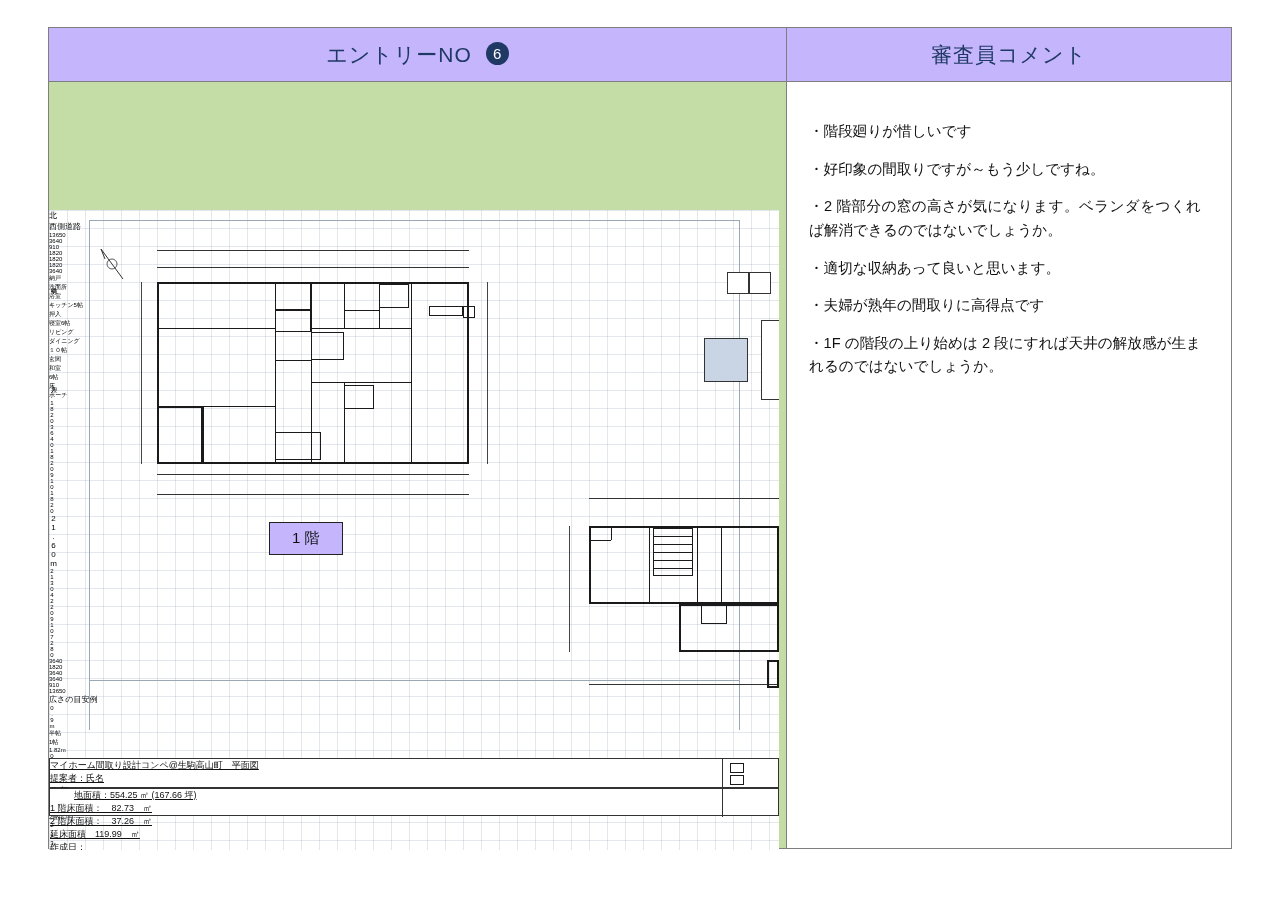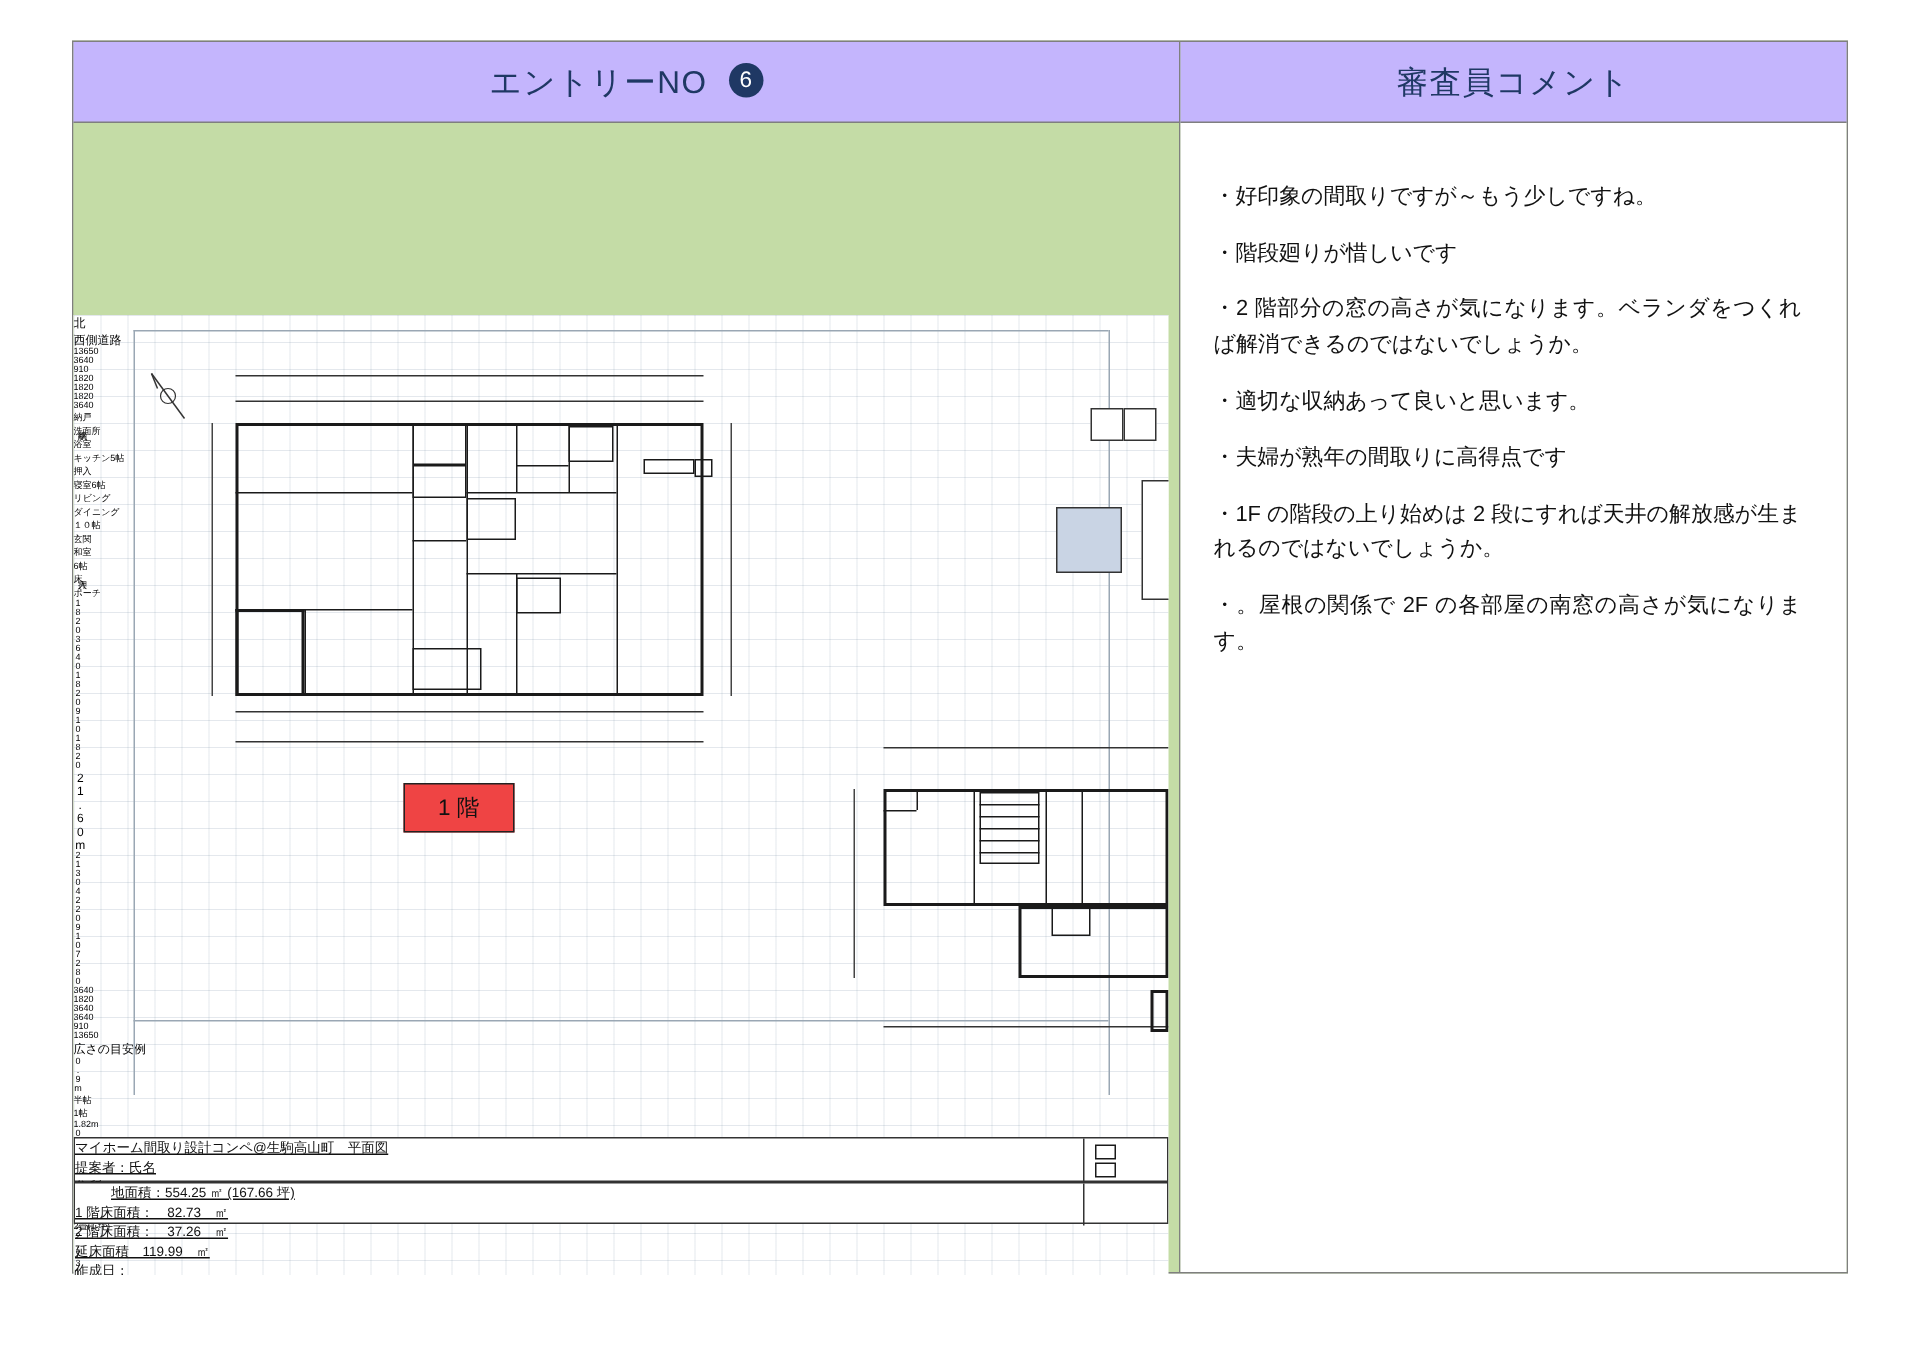--- a/index.html
+++ b/index.html
@@ -132,21 +132,21 @@
     text-orientation: upright;
   }
   .dimline {
     position: absolute;
     border-top: 1px solid #333;
     height: 0;
   }
   .floorlabel {
     position: absolute;
     border: 1px solid #222;
-    background: #ef4444;
+    background: #c4b5fd;
     font-size: 15px;
     padding: 6px 22px;
     color: #111;
   }
   .infobar {
     position: absolute;
     left: 0;
     width: 730px;
     border: 1px solid #333;
     box-sizing: border-box;
@@ -348,24 +348,23 @@
         </div>
 
       </div>
     </div>
 
     <div class="col-right">
       <div class="hdr">
         <span class="hdr-title">審査員コメント</span>
       </div>
       <div class="body-right">
+        <div class="comment">・階段廻りが惜しいです</div>
         <div class="comment">・好印象の間取りですが～もう少しですね。</div>
-        <div class="comment">・階段廻りが惜しいです</div>
         <div class="comment">・2 階部分の窓の高さが気になります。ベランダをつくれば解消できるのではないでしょうか。</div>
         <div class="comment">・適切な収納あって良いと思います。</div>
         <div class="comment">・夫婦が熟年の間取りに高得点です</div>
         <div class="comment">・1F の階段の上り始めは 2 段にすれば天井の解放感が生まれるのではないでしょうか。</div>
-        <div class="comment">・。屋根の関係で 2F の各部屋の南窓の高さが気になります。</div>
       </div>
     </div>
 
   </div>
 </div>
 
 </body></html>

